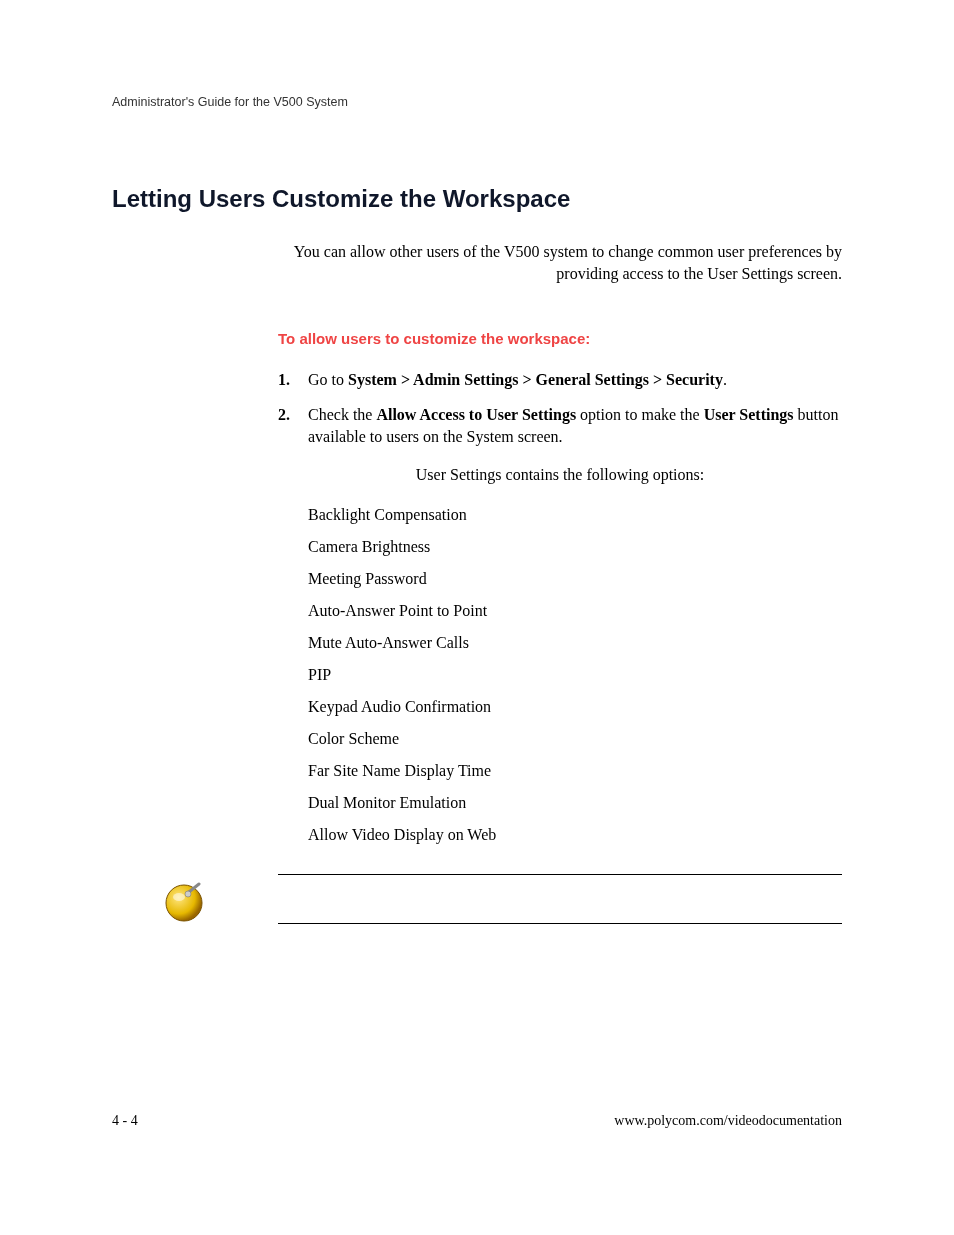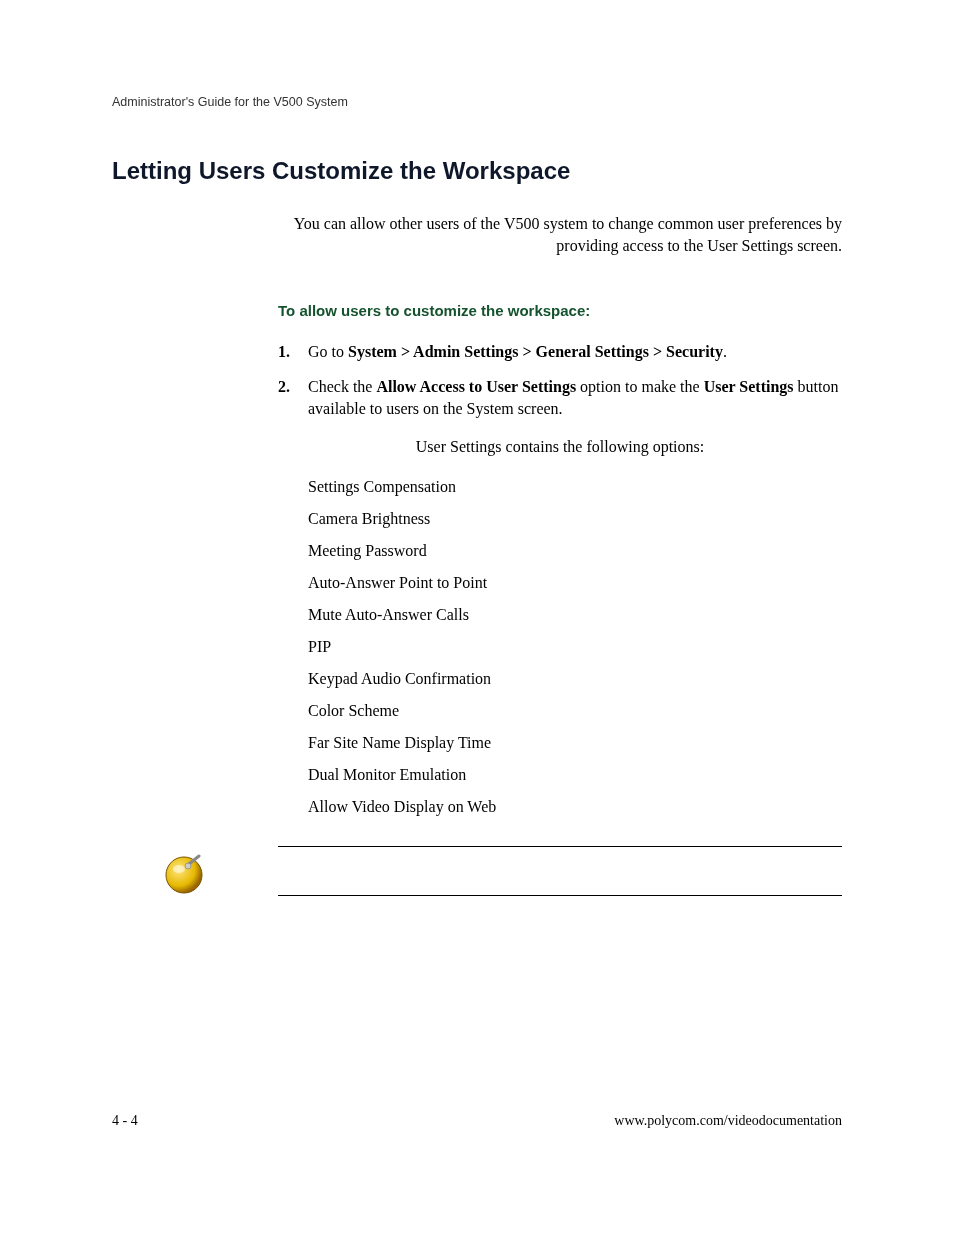--- a/index.html
+++ b/index.html
@@ -16,21 +16,21 @@
   .page {
     padding: 95px 112px 0 112px;
     box-sizing: border-box;
     height: 100%;
     position: relative;
   }
   .running-header {
     font-family: Verdana, Arial, sans-serif;
     font-size: 12.5px;
     color: #333;
-    margin-bottom: 48px;
+    margin-bottom: 76px;
   }
   .section-heading {
     font-family: Arial, Helvetica, sans-serif;
     font-weight: bold;
     font-size: 24px;
     margin: 0 0 28px 0;
     color: #0f172a;
   }
   .body-block {
     margin-left: 166px;
@@ -38,21 +38,21 @@
   .intro-para {
     font-size: 16px;
     line-height: 1.4;
     margin-bottom: 44px;
     text-align: right;
   }
   .task-heading {
     font-family: Arial, Helvetica, sans-serif;
     font-weight: bold;
     font-size: 15px;
-    color: #14532d;
+    color: #ef4444;
     margin-bottom: 22px;
   }
   ol.steps {
     list-style: none;
     padding: 0;
     margin: 0 0 18px 0;
     font-size: 16px;
   }
   ol.steps li {
     display: flex;
@@ -132,21 +132,21 @@
         <span class="num">2.</span>
         <span>
           <span>Check the </span><span class="bold">Allow Access to User Settings</span><span> option to make the </span><span class="bold">User Settings</span><span> button available to users on the System screen.</span>
         </span>
       </li>
     </ol>
 
     <p class="after-steps">User Settings contains the following options:</p>
 
     <ul class="options">
-      <li>Settings Compensation</li>
+      <li>Backlight Compensation</li>
       <li>Camera Brightness</li>
       <li>Meeting Password</li>
       <li>Auto-Answer Point to Point</li>
       <li>Mute Auto-Answer Calls</li>
       <li>PIP</li>
       <li>Keypad Audio Confirmation</li>
       <li>Color Scheme</li>
       <li>Far Site Name Display Time</li>
       <li>Dual Monitor Emulation</li>
       <li>Allow Video Display on Web</li>

